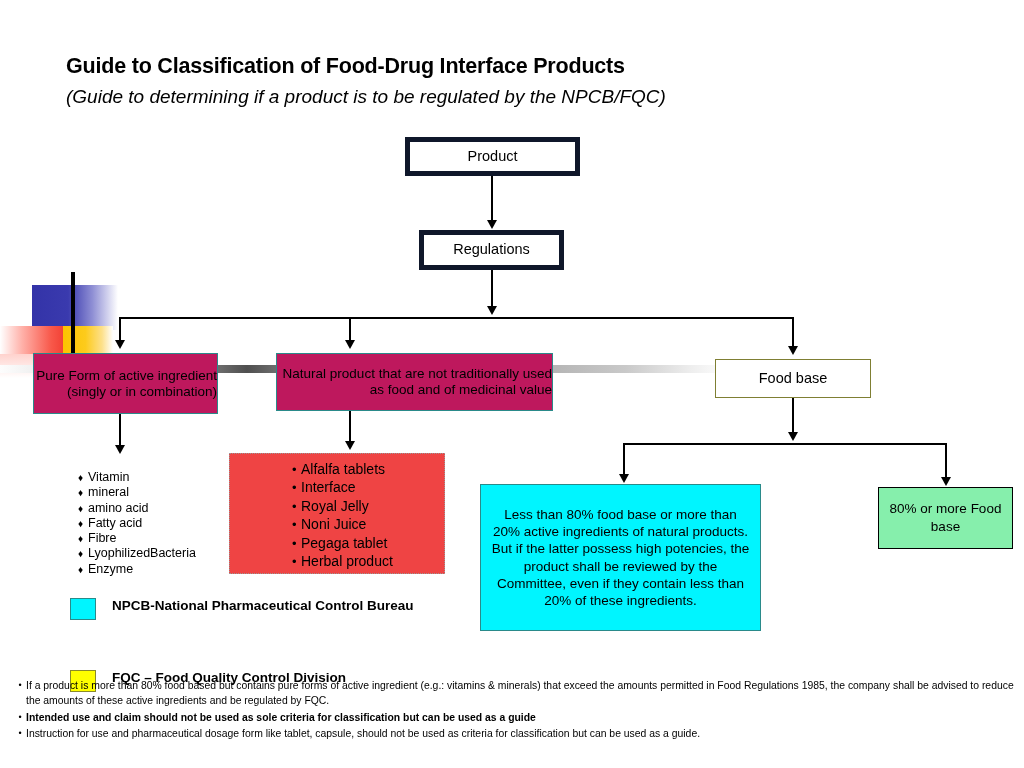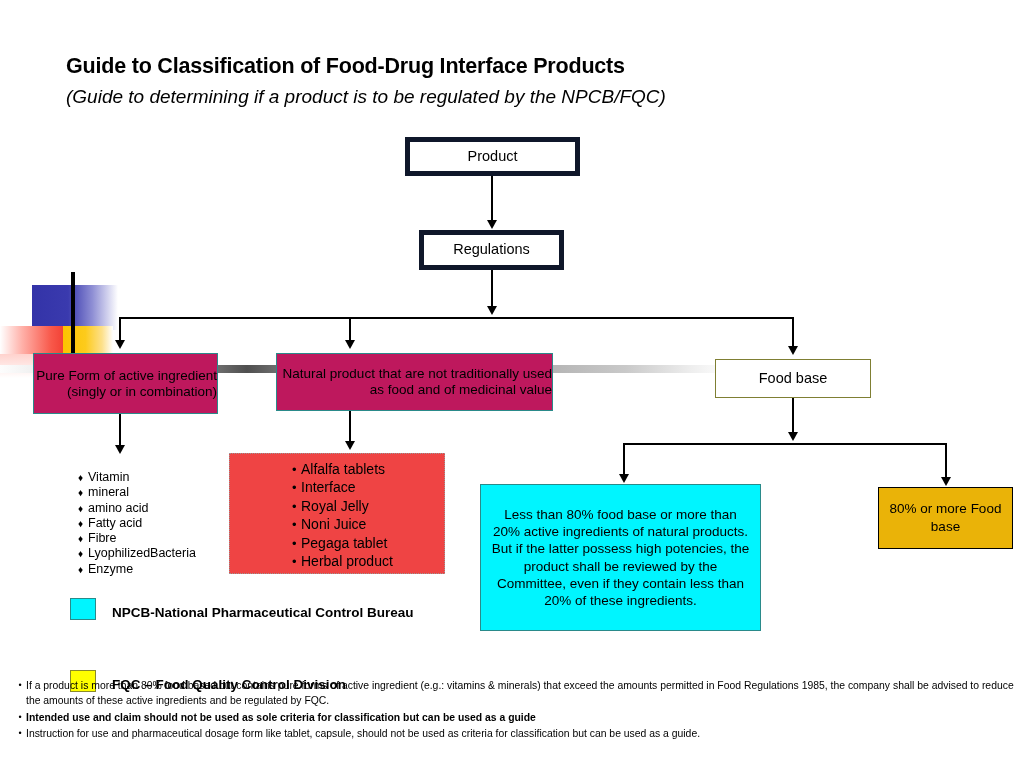--- a/index.html
+++ b/index.html
@@ -134,21 +134,21 @@
     text-align: right;
   }
   .box-cyan-big {
     background: #00f5ff;
     border: 1.5px solid #2a8a8a;
     font-size: 13.5px;
     line-height: 1.28;
     padding: 0 8px;
   }
   .box-yellow {
-    background: #eab308;
+    background: #86efac;
     border: 1.5px solid #000000;
     font-size: 13.5px;
     line-height: 1.3;
   }
 
   #box-product   { left: 405px; top: 137px; width: 175px; height: 39px; }
   #box-ingredients { left: 419px; top: 230px; width: 145px; height: 40px; }
   #box-pure      { left: 33px;  top: 353px; width: 185px; height: 61px; }
   #box-natural   { left: 276px; top: 353px; width: 277px; height: 58px; }
   #box-foodbase  { left: 715px; top: 359px; width: 156px; height: 39px; }
@@ -212,21 +212,21 @@
   .list-dotted .bullet {
     display: inline-block;
     width: 9px;
     font-size: 13px;
   }
 
   
   .legend-row {
     position: absolute;
     display: flex;
-    align-items: flex-end;
+    align-items: flex-start;
     padding-left: 40px;
   }
   .legend-swatch {
     width: 26px;
     height: 22px;
     box-sizing: border-box;
     margin-right: 16px;
   }
   .legend-swatch.cyan  { background: #00f5ff; border: 1.5px solid #2a8a8a; }
   .legend-swatch.yellow{ background: #ffff00; border: 1.5px solid #8a8a2a; }

